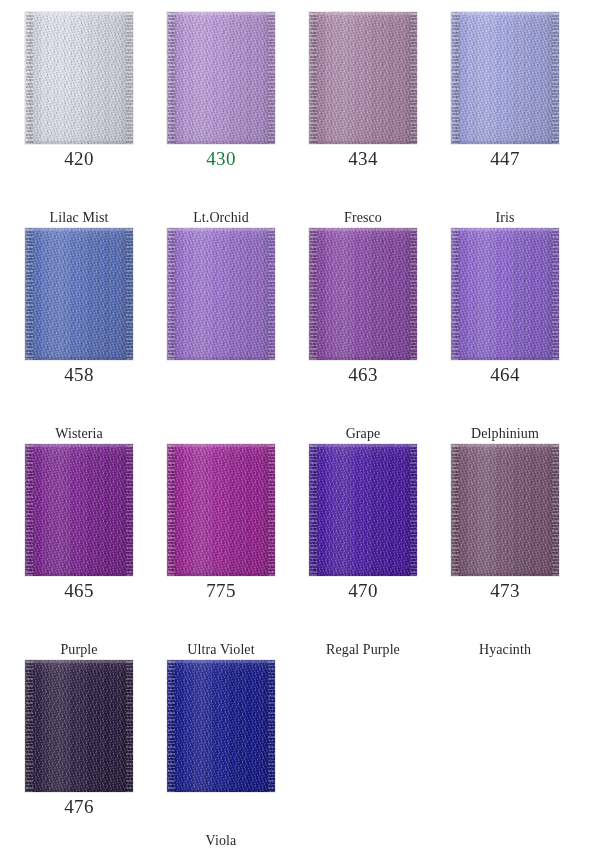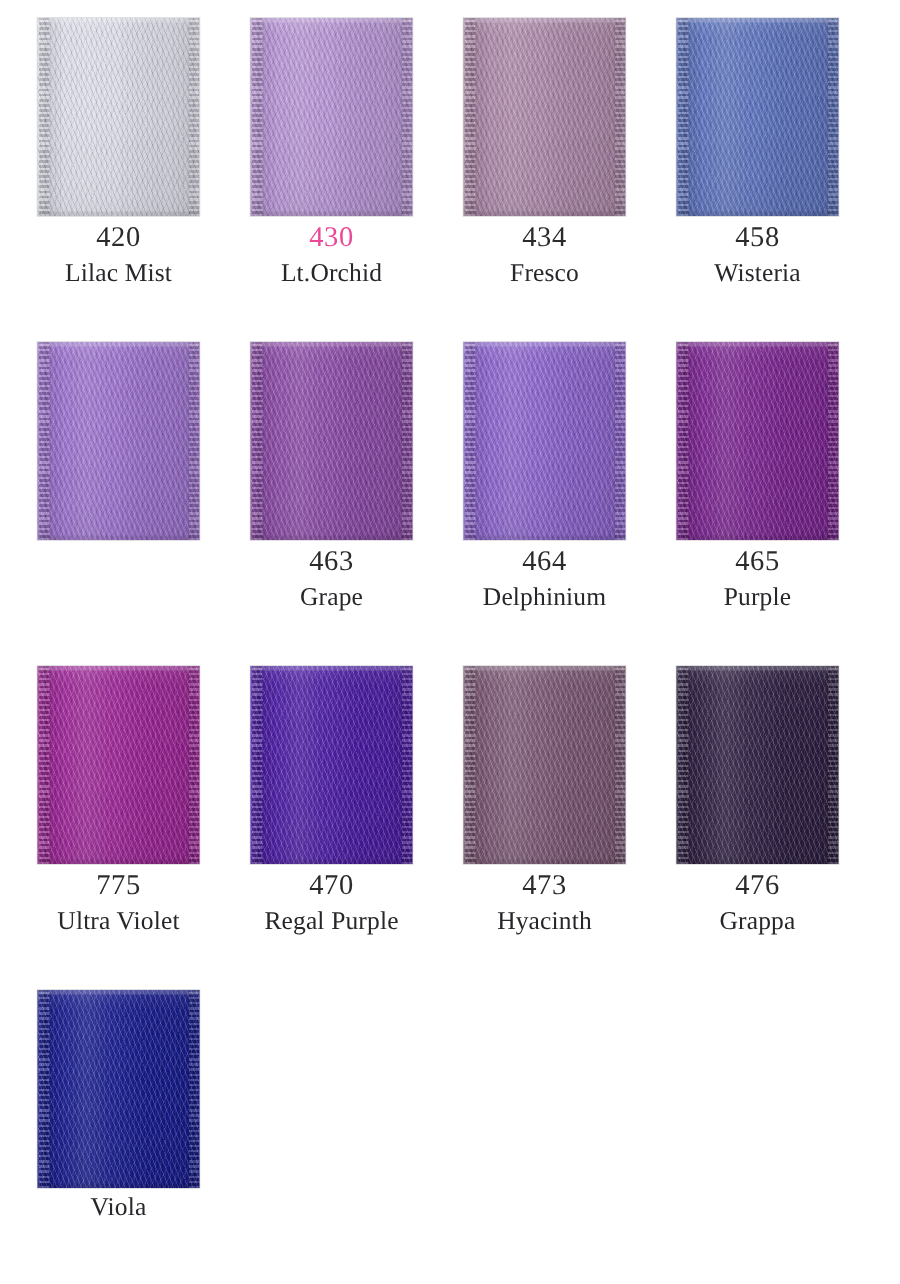--- a/index.html
+++ b/index.html
@@ -149,27 +149,28 @@
     top: 134px;
     text-align: center;
     color: #2b2b2e;
   }
   .code {
     font-size: 19px;
     line-height: 25px;
     letter-spacing: .4px;
     color: #2b2b2e;
   }
-  .code.faded { color: #ec4899; }
+  .code.faded { color: #15803d; }
   .name {
-    font-size: 17px;
+    font-size: 14px;
     line-height: 22px;
     letter-spacing: .1px;
     color: #27272b;
     white-space: nowrap;
+    margin-top: 36px;
   }
 </style>
 </head>
 <body>
 
 <div id="card">
   <div id="swatch-grid">
       <div class="swatch-cell">
         <div class="chip" style="--base: #dcdce8;">
           <div class="weave"></div>
@@ -209,20 +210,35 @@
           <div class="selvedge right"></div>
           <div class="hem top"></div>
           <div class="hem bottom"></div>
         </div>
         <div class="caption">
           <div class="code">434</div>
           <div class="name">Fresco</div>
         </div>
       </div>
       <div class="swatch-cell">
+        <div class="chip" style="--base: #a2a6e0;">
+          <div class="weave"></div>
+          <div class="sheen"></div>
+          <div class="shadeY"></div>
+          <div class="selvedge left"></div>
+          <div class="selvedge right"></div>
+          <div class="hem top"></div>
+          <div class="hem bottom"></div>
+        </div>
+        <div class="caption">
+          <div class="code">447</div>
+          <div class="name">Iris</div>
+        </div>
+      </div>
+      <div class="swatch-cell">
         <div class="chip" style="--base: #5c72bd;">
           <div class="weave"></div>
           <div class="sheen"></div>
           <div class="shadeY"></div>
           <div class="selvedge left"></div>
           <div class="selvedge right"></div>
           <div class="hem top"></div>
           <div class="hem bottom"></div>
         </div>
         <div class="caption">

